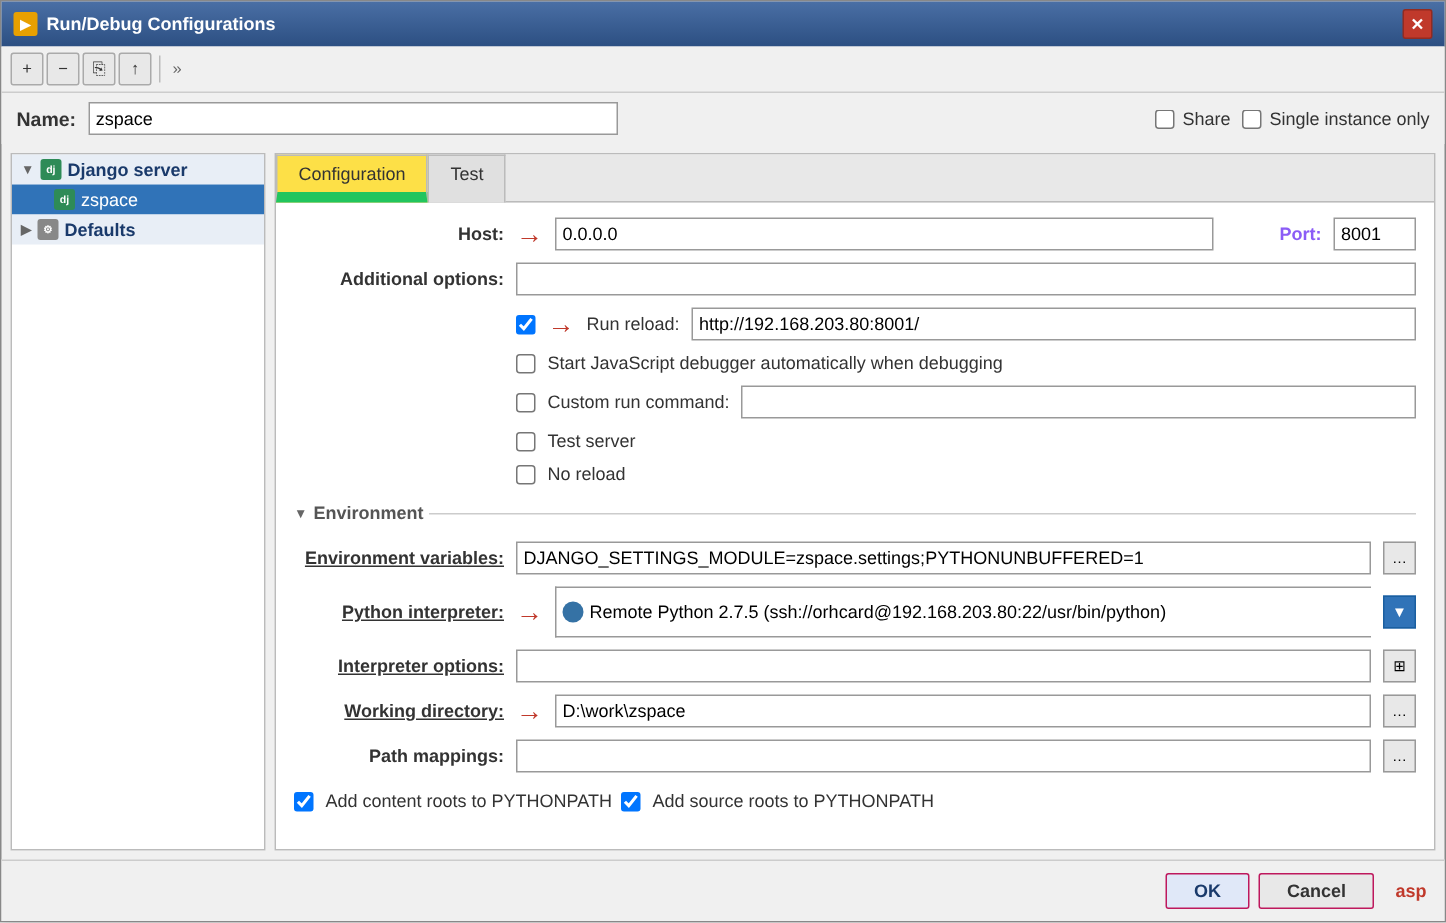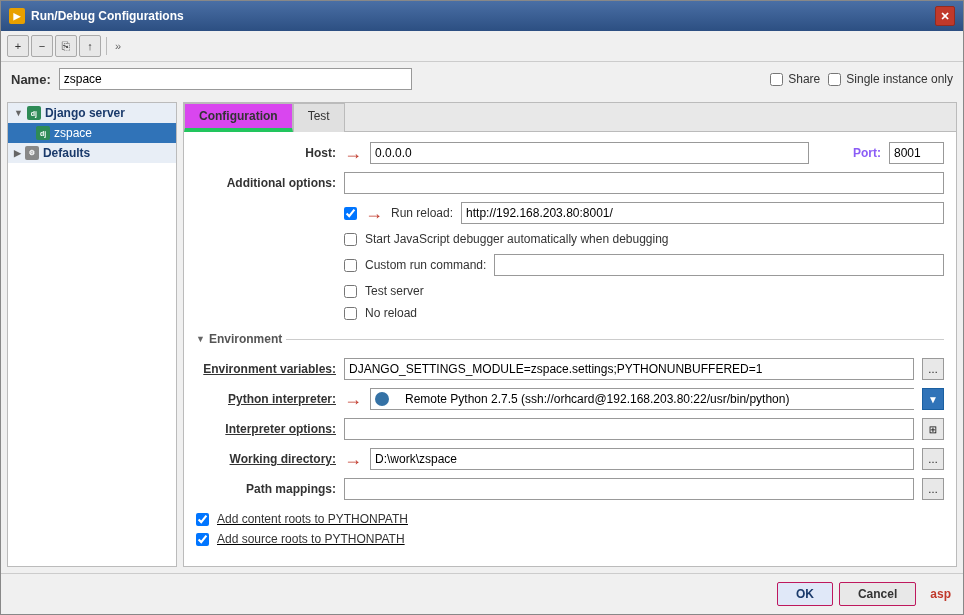--- a/index.html
+++ b/index.html
@@ -202,24 +202,24 @@
       padding: 5px 14px;
       font-size: 12px;
       cursor: pointer;
       border: 1px solid #bbb;
       border-bottom: none;
       margin-bottom: -1px;
       background: #e0e0e0;
       color: #333;
     }
     .tab.active {
-      background: #d946ef;
-      border-bottom: 4px solid #22c55e;
+      background: #fde047;
+      border-bottom: 7px solid #22c55e;
       z-index: 1;
-      font-weight: bold;
+      font-weight: normal;
     }
     .config-content {
       padding: 10px 12px;
       display: flex;
       flex-direction: column;
       gap: 8px;
     }
     .form-row {
       display: flex;
       align-items: center;
@@ -303,29 +303,28 @@
       display: flex;
       align-items: center;
       justify-content: center;
       cursor: pointer;
       color: white;
       font-size: 10px;
       flex-shrink: 0;
     }
     .interpreter-input {
       flex: 1;
-      height: 22px;
+      height: 34px;
       border: 1px solid #999;
       border-right: none;
       padding: 2px 4px;
       font-size: 12px;
       background: white;
       display: flex;
       align-items: center;
-      gap: 12px;
     }
     .python-icon {
       width: 14px;
       height: 14px;
       background: #3572A5;
       border-radius: 50%;
       margin-right: 4px;
       flex-shrink: 0;
       display: inline-block;
     }
@@ -367,23 +366,22 @@
     }
     
     input[type="checkbox"] {
       width: 13px;
       height: 13px;
       cursor: pointer;
     }
     .add-roots-section {
       padding: 4px 0;
       display: flex;
-      flex-direction: column;
+      flex-direction: row;
       gap: 6px;
-      text-decoration: underline;
     }
   </style>
 </head>
 <body>
 
 <div class="dialog">
 
   <div class="title-bar">
     <div class="title-bar-left">
       <div class="title-icon">▶</div>

